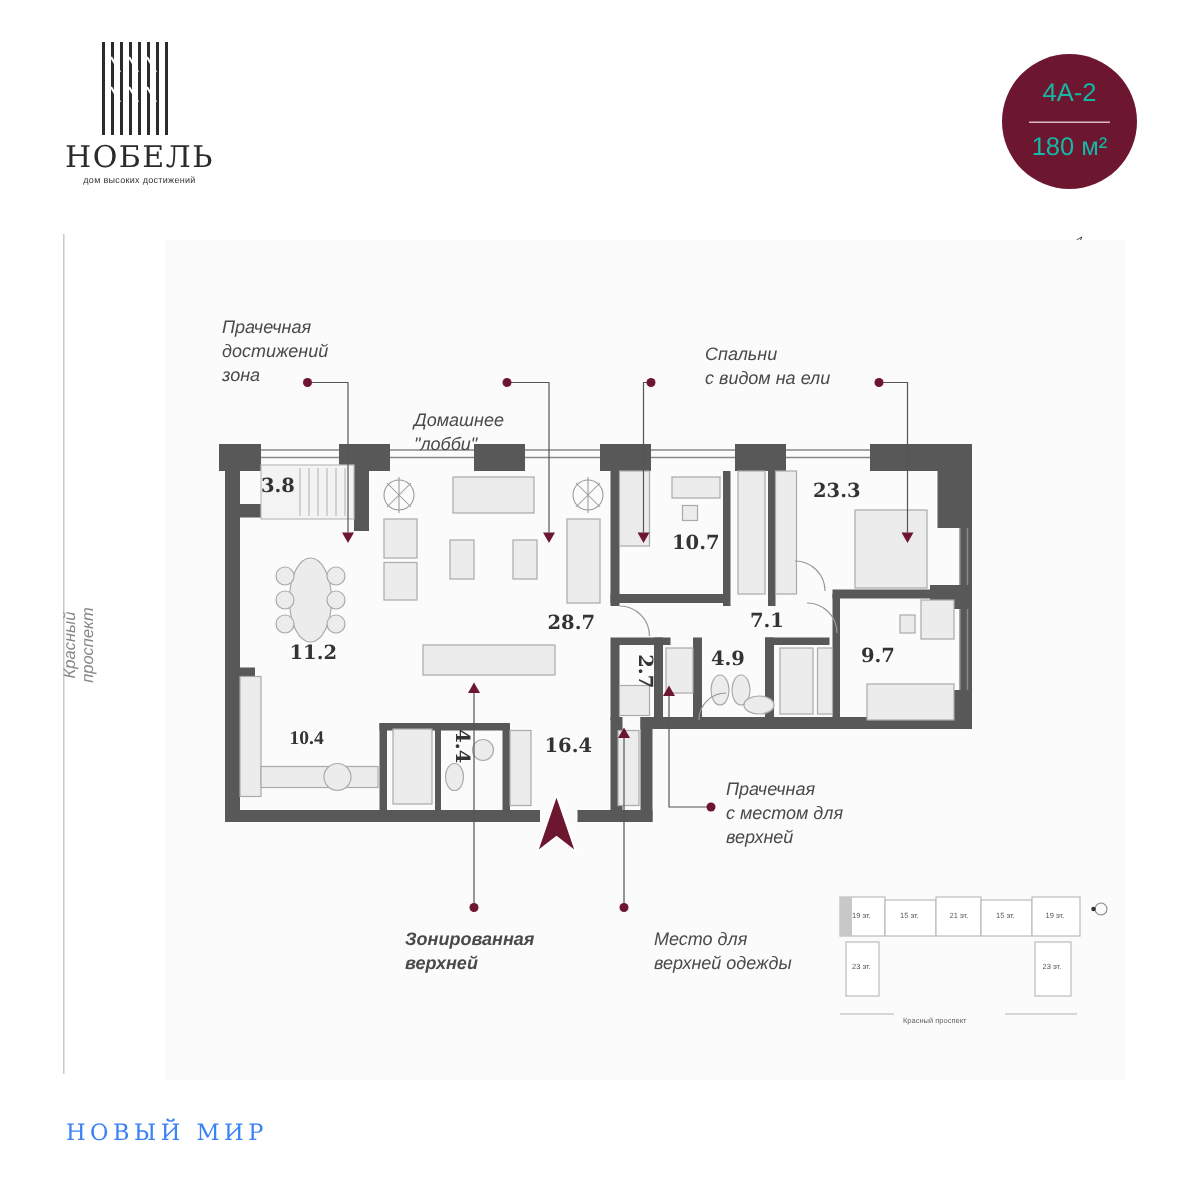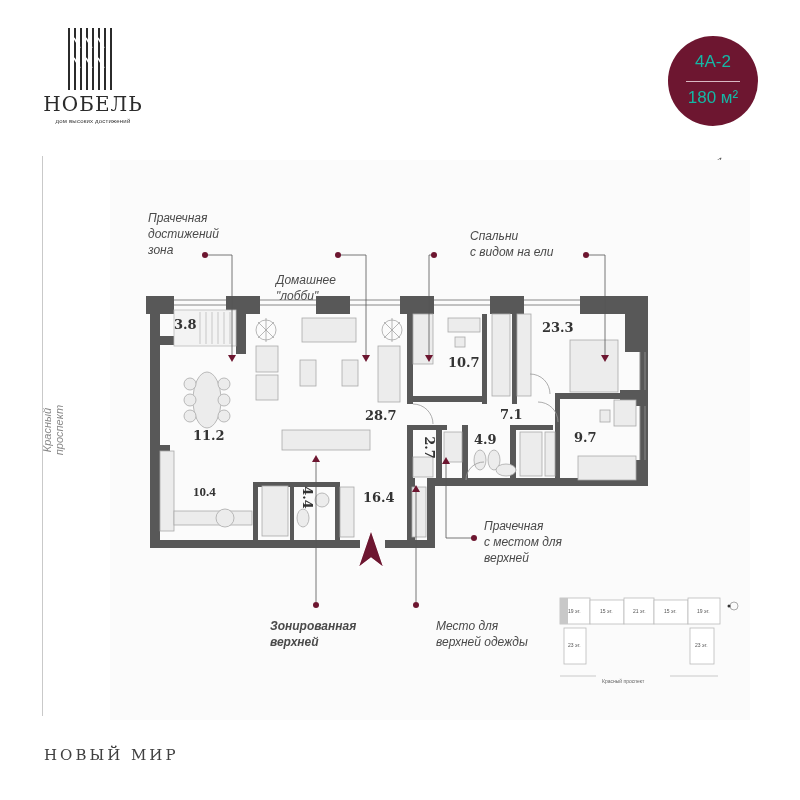--- a/index.html
+++ b/index.html
@@ -27,21 +27,21 @@
   .street-label { position: absolute; left: 8px; top: 418px; transform: rotate(-90deg); transform-origin: center;
     width: 90px; text-align: center; font-style: italic; font-size: 11px; color: #888; }
 
   .callout { position: absolute; font-style: italic; font-size: 12px; line-height: 16px; color: #4a4a4a; }
 
   .plan { position: absolute; left: 0; top: 0; width: 800px; height: 800px; }
 
   .room-label { position: absolute; font-family: "DejaVu Serif", serif; font-weight: bold; font-size: 13px; color: #333; }
 
   .footer-title { position: absolute; left: 44px; top: 746px; font-family: "DejaVu Serif", serif;
-    font-size: 15px; letter-spacing: 3px; color: #404040; }
+    font-size: 15px; letter-spacing: 3px; color: #3b82f6; }
 
   .minimap { position: absolute; left: 548px; top: 590px; width: 200px; height: 100px; }
   .mm-label { position: absolute; font-size: 5px; color: #555; }
   .mm-street { position: absolute; left: 54px; top: 88px; font-size: 5px; color: #666; }
 </style>
 </head>
 <body>
 
 <div class="logo">
   <div class="logo-bars">

